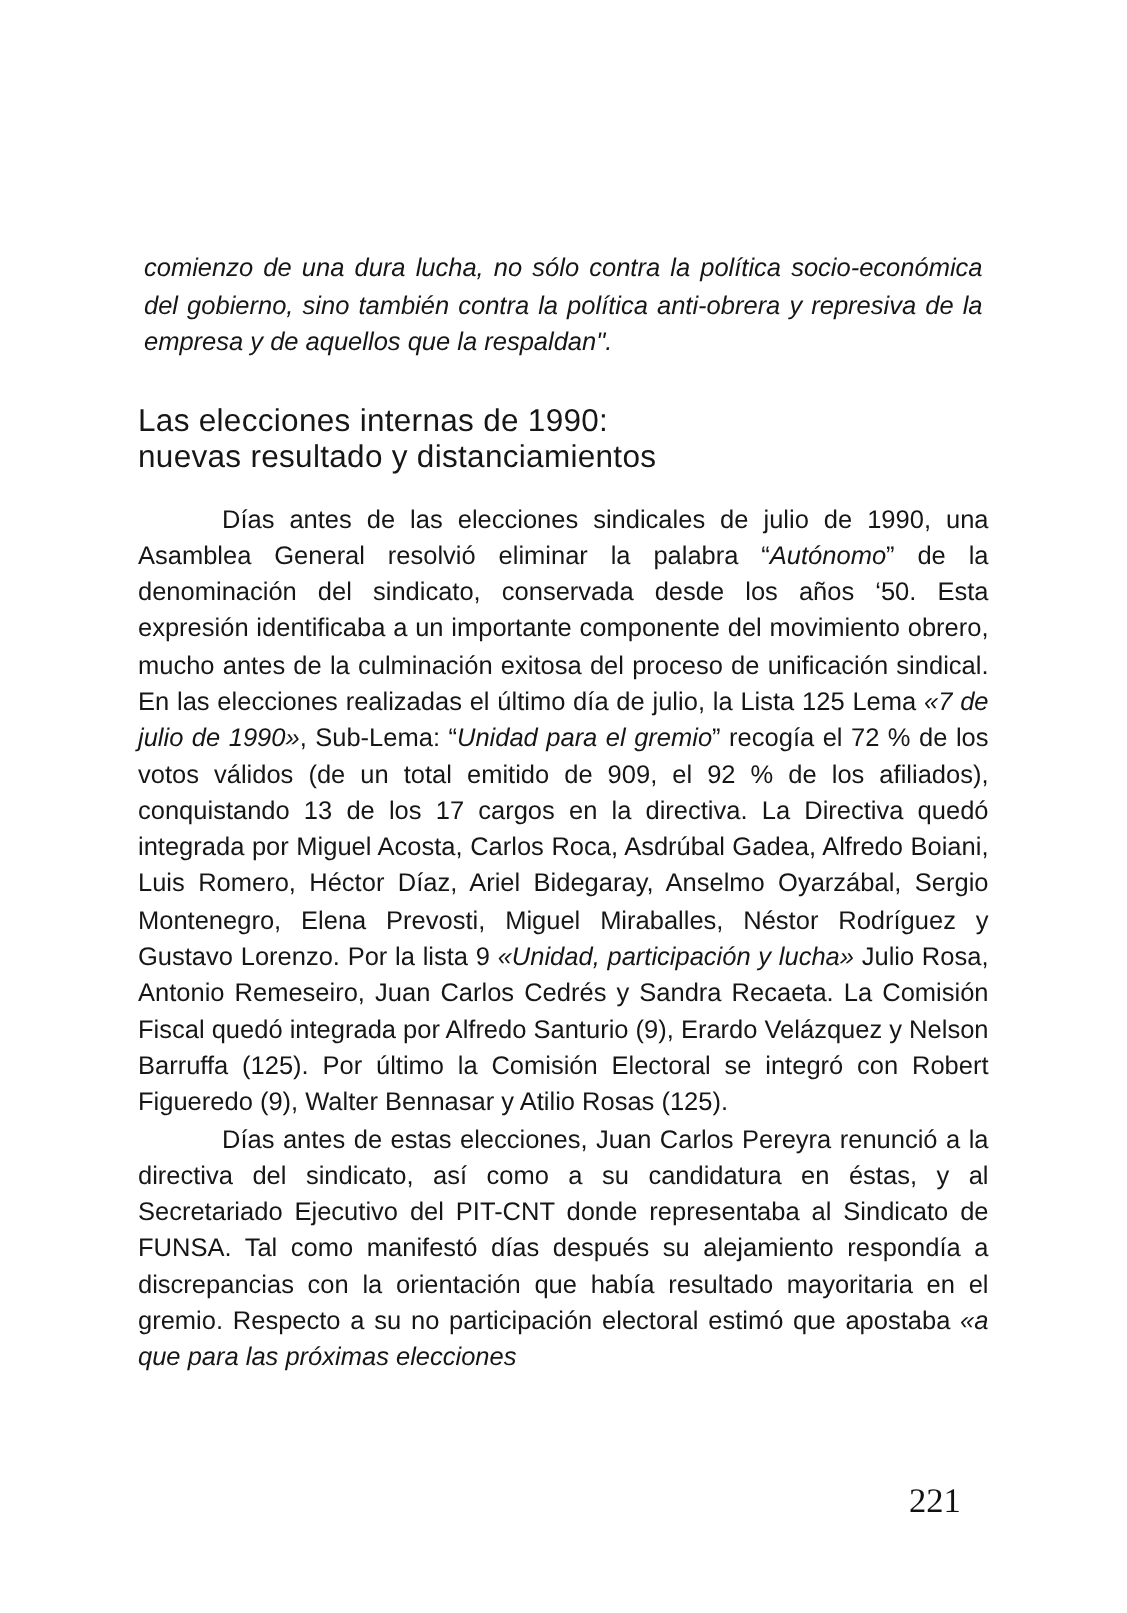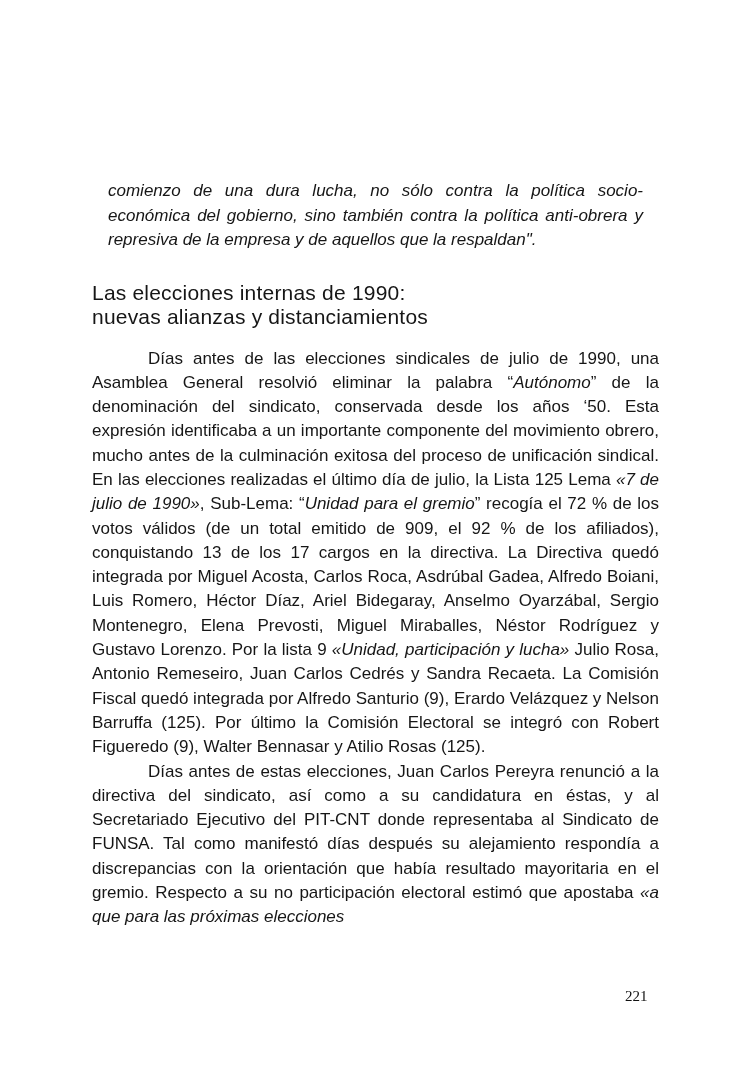--- a/index.html
+++ b/index.html
@@ -1,32 +1,32 @@
 <!DOCTYPE html>
 <html><head>
 <meta charset="utf-8">
 <style>
   html, body { margin: 0; padding: 0; background: #ffffff; }
   body { width: 751px; height: 1075px; position: relative; overflow: hidden; color: #161616; }
   .page { position: absolute; left: 92px; top: 163px; width: 567px; font-family: "Liberation Sans", sans-serif; }
-  .quote { font-style: italic; font-size: 17px; line-height: 24.5px; text-align: justify; margin: 16px; }
+  .quote { font-style: italic; font-size: 17px; line-height: 24.5px; text-align: justify; margin: 4px; }
   .heading { font-weight: normal; font-size: 21px; line-height: 24px; margin: 28px 0 0 0; letter-spacing: 0.2px; }
   .para { font-size: 17px; line-height: 24.3px; text-align: justify; margin: 0; text-indent: 56px; }
   .para.first { margin-top: 18px; }
   .para .it { font-style: italic; }
-  .folio { position: absolute; left: 625px; top: 988px; font-family: "Liberation Serif", serif; font-size: 15px; font-weight: normal; color: #111; }
+  .folio { position: absolute; left: 606px; top: 988px; font-family: "Liberation Serif", serif; font-size: 23px; font-weight: normal; color: #111; }
 </style>
 </head>
 <body>
 
 <div class="page">
   <p class="quote">comienzo de una dura lucha, no sólo contra la política socio-económica del gobierno, sino también contra la política anti-obrera y represiva de la empresa y de aquellos que la respaldan".</p>
 
   <h2 class="heading">
     <span>Las elecciones internas de 1990:</span><br>
-    <span>nuevas alianzas y distanciamientos</span>
+    <span>nuevas resultado y distanciamientos</span>
   </h2>
 
   <p class="para first"><span>Días antes de las elecciones sindicales de julio de 1990, una Asamblea General resolvió eliminar la palabra “</span><span class="it">Autónomo</span><span>” de la denominación del sindicato, conservada desde los años ‘50. Esta expresión identificaba a un importante componente del movimiento obrero, mucho antes de la culminación exitosa del proceso de unificación sindical. En las elecciones realizadas el último día de julio, la Lista 125 Lema </span><span class="it">«7 de julio de 1990»</span><span>, Sub-Lema: “</span><span class="it">Unidad para el gremio</span><span>”  recogía el 72 % de los votos válidos (de un total emitido de 909, el 92 % de los afiliados), conquistando 13 de los 17 cargos en la directiva. La Directiva quedó integrada por Miguel Acosta, Carlos Roca, Asdrúbal Gadea, Alfredo Boiani, Luis Romero, Héctor Díaz, Ariel Bidegaray, Anselmo Oyarzábal, Sergio Montenegro, Elena Prevosti, Miguel Miraballes, Néstor Rodríguez y Gustavo Lorenzo. Por la lista 9 </span><span class="it">«Unidad, participación y lucha»</span><span> Julio Rosa, Antonio Remeseiro, Juan Carlos Cedrés y Sandra Recaeta. La Comisión Fiscal quedó integrada por Alfredo Santurio (9), Erardo Velázquez y Nelson Barruffa (125). Por último la Comisión Electoral se integró con Robert Figueredo (9), Walter Bennasar y Atilio Rosas (125).</span></p>
   <p class="para"><span>Días antes de estas elecciones, Juan Carlos Pereyra renunció a la directiva del sindicato, así como a su candidatura en éstas, y al Secretariado Ejecutivo del PIT-CNT donde representaba al Sindicato de FUNSA. Tal como manifestó días después su alejamiento respondía a discrepancias con la orientación que había resultado mayoritaria en el gremio. Respecto a su no participación electoral estimó que apostaba </span><span class="it">«a que para las próximas elecciones</span></p>
 </div>
 
 <div class="folio">221</div>
 
 </body></html>

